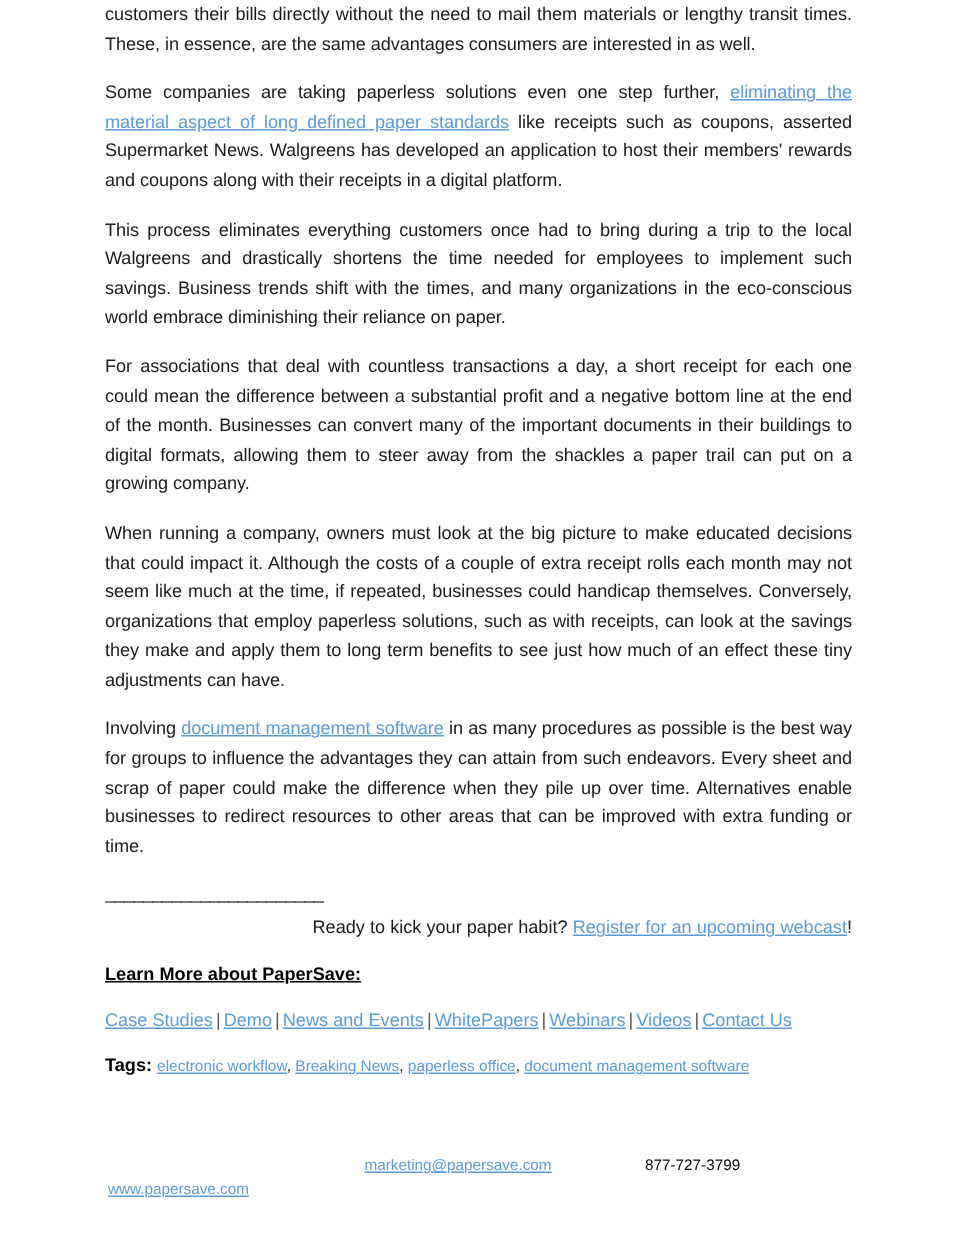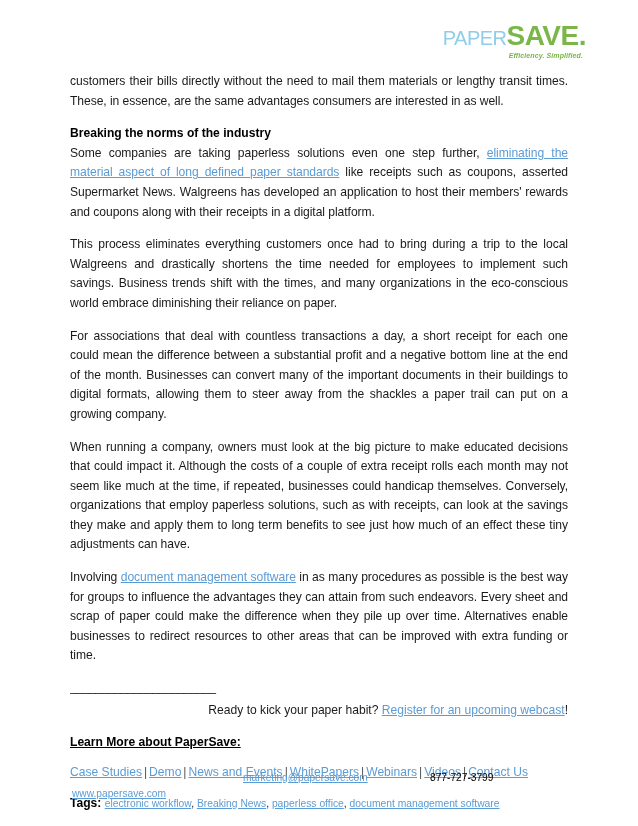--- a/index.html
+++ b/index.html
@@ -181,32 +181,25 @@
   }
   .footer a.link {
     color: #5b9bd5;
   }
 </style>
 </head>
 <body>
 
 <div class="page">
 
-  <div class="header">
-    <div class="logo">
-      <div class="logo-word"><span class="logo-paper">Paper</span><span class="logo-save">SAVE</span><span class="logo-dot">.</span></div>
-      <div class="logo-tagline">Efficiency. Simplified.</div>
-    </div>
-  </div>
 
   <div class="content">
 
     <p class="body">customers their bills directly without the need to mail them materials or lengthy transit times. These, in essence, are the same advantages consumers are interested in as well.</p>
 
-    <div class="subhead">Breaking the norms of the industry</div>
 
     <p class="body"><span>Some companies are taking paperless solutions even one step further, </span><a class="link" href="#">eliminating the material aspect of long defined paper standards</a><span> like receipts such as coupons, asserted Supermarket News. Walgreens has developed an application to host their members' rewards and coupons along with their receipts in a digital platform.</span></p>
 
     <p class="body">This process eliminates everything customers once had to bring during a trip to the local Walgreens and drastically shortens the time needed for employees to implement such savings. Business trends shift with the times, and many organizations in the eco-conscious world embrace diminishing their reliance on paper.</p>
 
     <p class="body">For associations that deal with countless transactions a day, a short receipt for each one could mean the difference between a substantial profit and a negative bottom line at the end of the month. Businesses can convert many of the important documents in their buildings to digital formats, allowing them to steer away from the shackles a paper trail can put on a growing company.</p>
 
     <p class="body">When running a company, owners must look at the big picture to make educated decisions that could impact it. Although the costs of a couple of extra receipt rolls each month may not seem like much at the time, if repeated, businesses could handicap themselves. Conversely, organizations that employ paperless solutions, such as with receipts, can look at the savings they make and apply them to long term benefits to see just how much of an effect these tiny adjustments can have.</p>
 
     <p class="body"><span>Involving </span><a class="link" href="#">document management software</a><span> in as many procedures as possible is the best way for groups to influence the advantages they can attain from such endeavors. Every sheet and scrap of paper could make the difference when they pile up over time. Alternatives enable businesses to redirect resources to other areas that can be improved with extra funding or time.</span></p>

